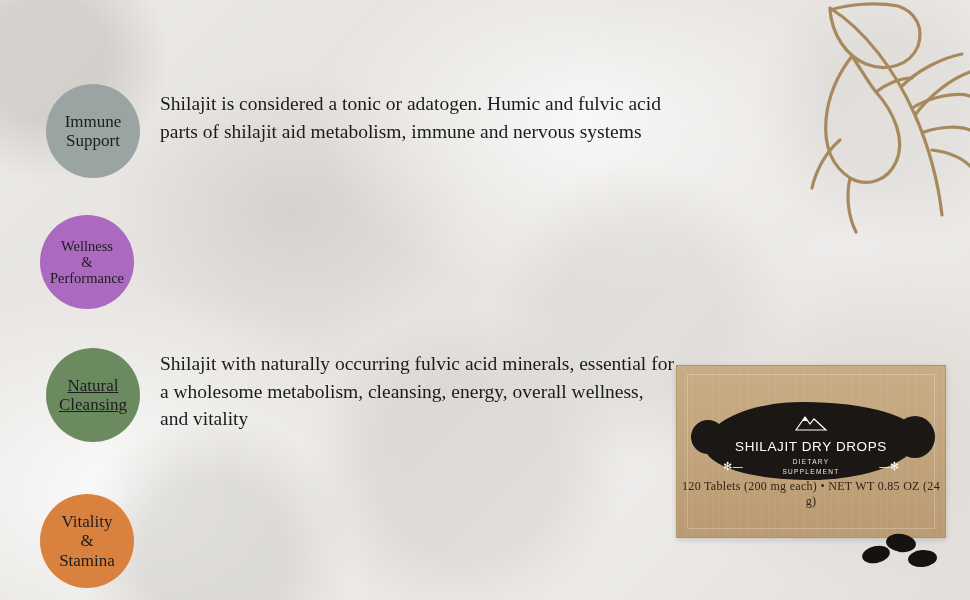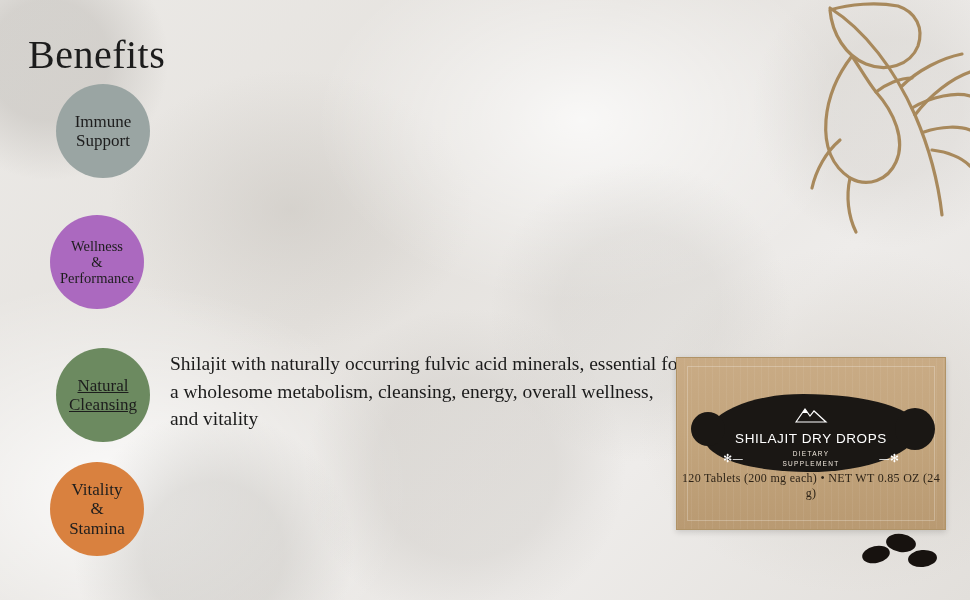--- a/index.html
+++ b/index.html
@@ -63,60 +63,59 @@
     display: flex;
     align-items: center;
     justify-content: center;
     text-align: center;
     color: #1d1d1d;
     font-size: 17px;
     line-height: 1.12;
     font-family: "Liberation Serif", serif;
     padding: 0 6px;
     box-sizing: border-box;
-    margin-left: 10px;
   }
   .circle.small {
     font-size: 14.5px;
     justify-content: center;
   }
   .desc {
     font-size: 19.5px;
     line-height: 1.42;
     color: #1b1b1b;
     margin-left: 20px;
     max-width: 515px;
     padding-top: 2px;
   }
 
   .b1 { left: 46px; top: 84px; }
   .b2 { left: 40px; top: 215px; }
   .b3 { left: 46px; top: 348px; }
-  .b4 { left: 40px; top: 462px; }
+  .b4 { left: 40px; top: 494px; }
 
   .b2 .desc, .b4 .desc { margin-left: 24px; }
   .b1 .desc { padding-top: 6px; }
   .b3 .desc { padding-top: 2px; }
   .b4 .desc { padding-top: 16px; }
 
   
   .leaves {
     position: absolute;
     right: 0;
     top: 0;
     width: 290px;
     height: 250px;
     pointer-events: none;
   }
 
   
   .product {
     position: absolute;
     left: 676px;
-    top: 357px;
+    top: 365px;
     width: 270px;
     height: 173px;
   }
   .box {
     position: absolute;
     inset: 0;
     background: linear-gradient(180deg, #c9ab85 0%, #c3a57d 45%, #b99a72 100%);
     border: 1px solid #b09367;
     box-shadow: 0 2px 6px rgba(0,0,0,0.15);
     overflow: hidden;
@@ -254,29 +253,29 @@
       <path d="M232 108 C 252 96, 276 92, 290 96"></path>
       <path d="M244 132 C 262 126, 280 126, 290 130"></path>
       <path d="M222 86 C 238 70, 262 58, 282 54"></path>
       <path d="M252 150 C 268 152, 282 158, 290 166"></path>
       <path d="M196 92 C 206 84, 220 78, 232 78"></path>
       <path d="M160 140 C 146 152, 136 170, 132 188"></path>
       <path d="M170 178 C 166 196, 168 216, 176 232"></path>
     </g>
   </svg>
 
-  <h1 class="title">Benefits</h1>
 
   <div class="benefit b1">
     <div class="circle" style="background:#9aa5a3;">
       <span>
         <span>Immune</span><br>
         <span>Support</span>
       </span>
     </div>
+    <div class="desc">Shilajit is considered a tonic or adatogen. Humic and fulvic acid parts of shilajit aid metabolism, immune and nervous systems</div>
   </div>
 
   <div class="benefit b2">
     <div class="circle small" style="background:#ab69bf;">
       <span>
         <span>Wellness</span><br>
         <span>&amp;</span><br>
         <span>Performance</span>
       </span>
     </div>

